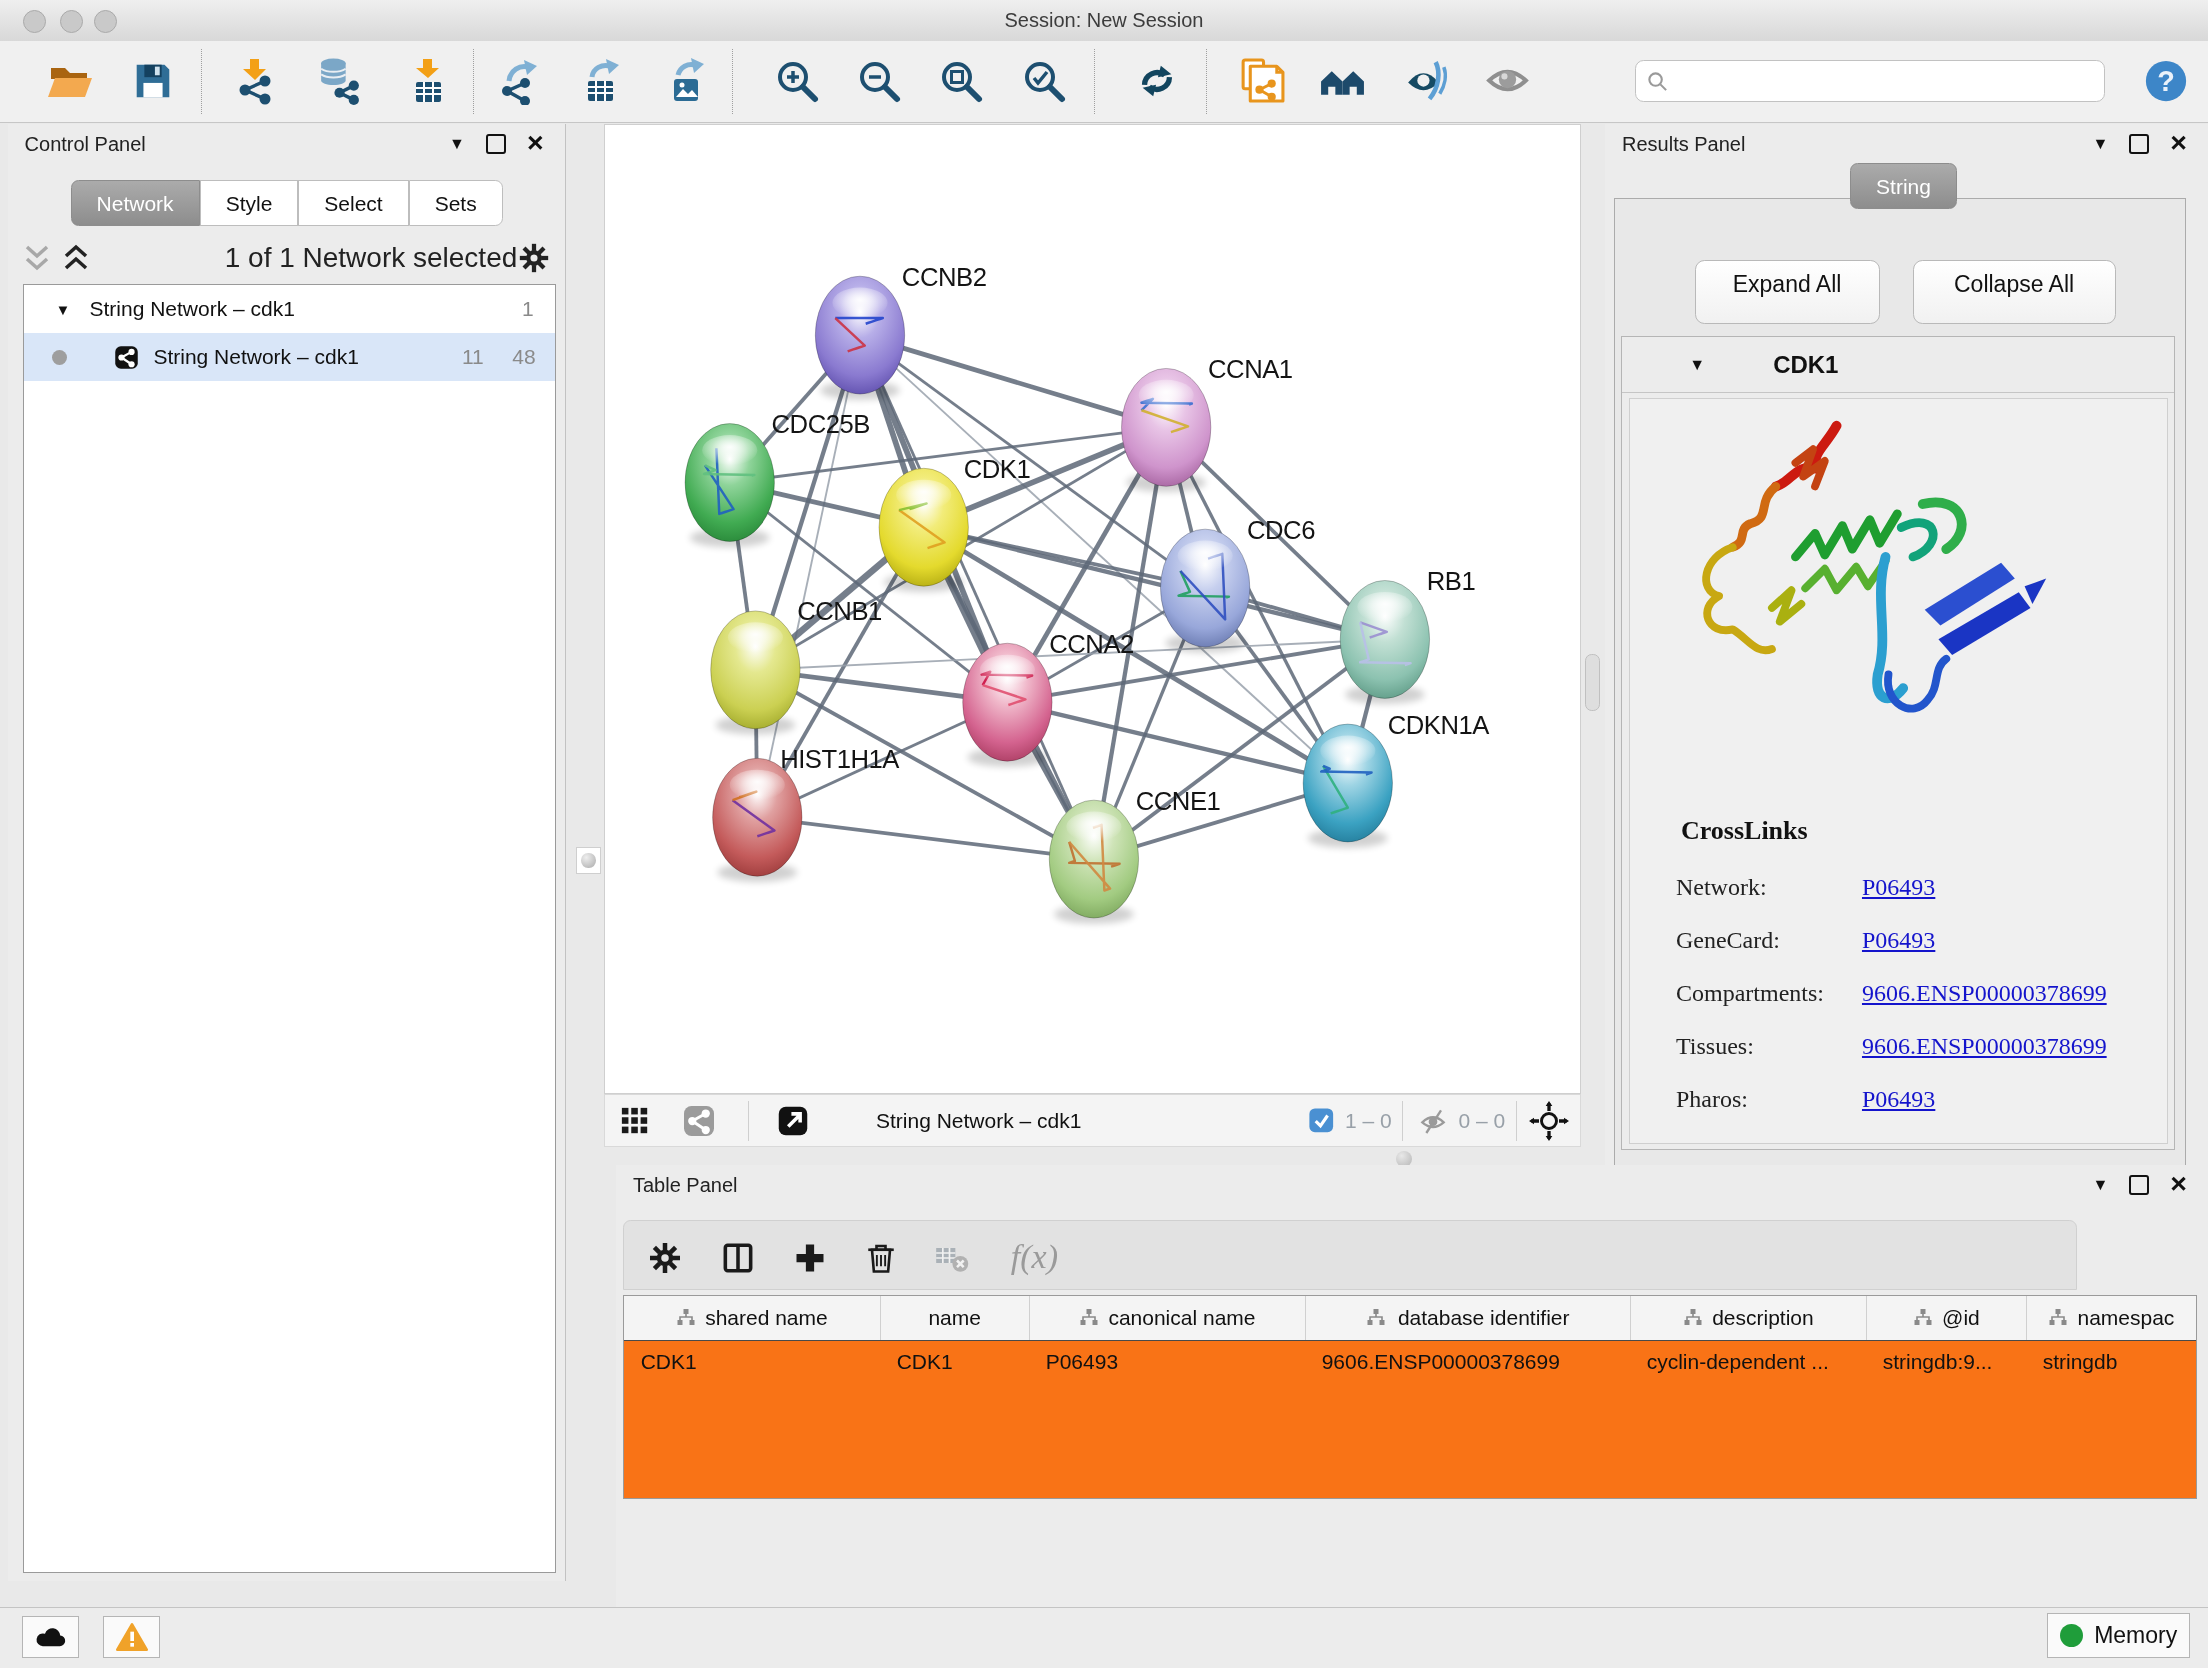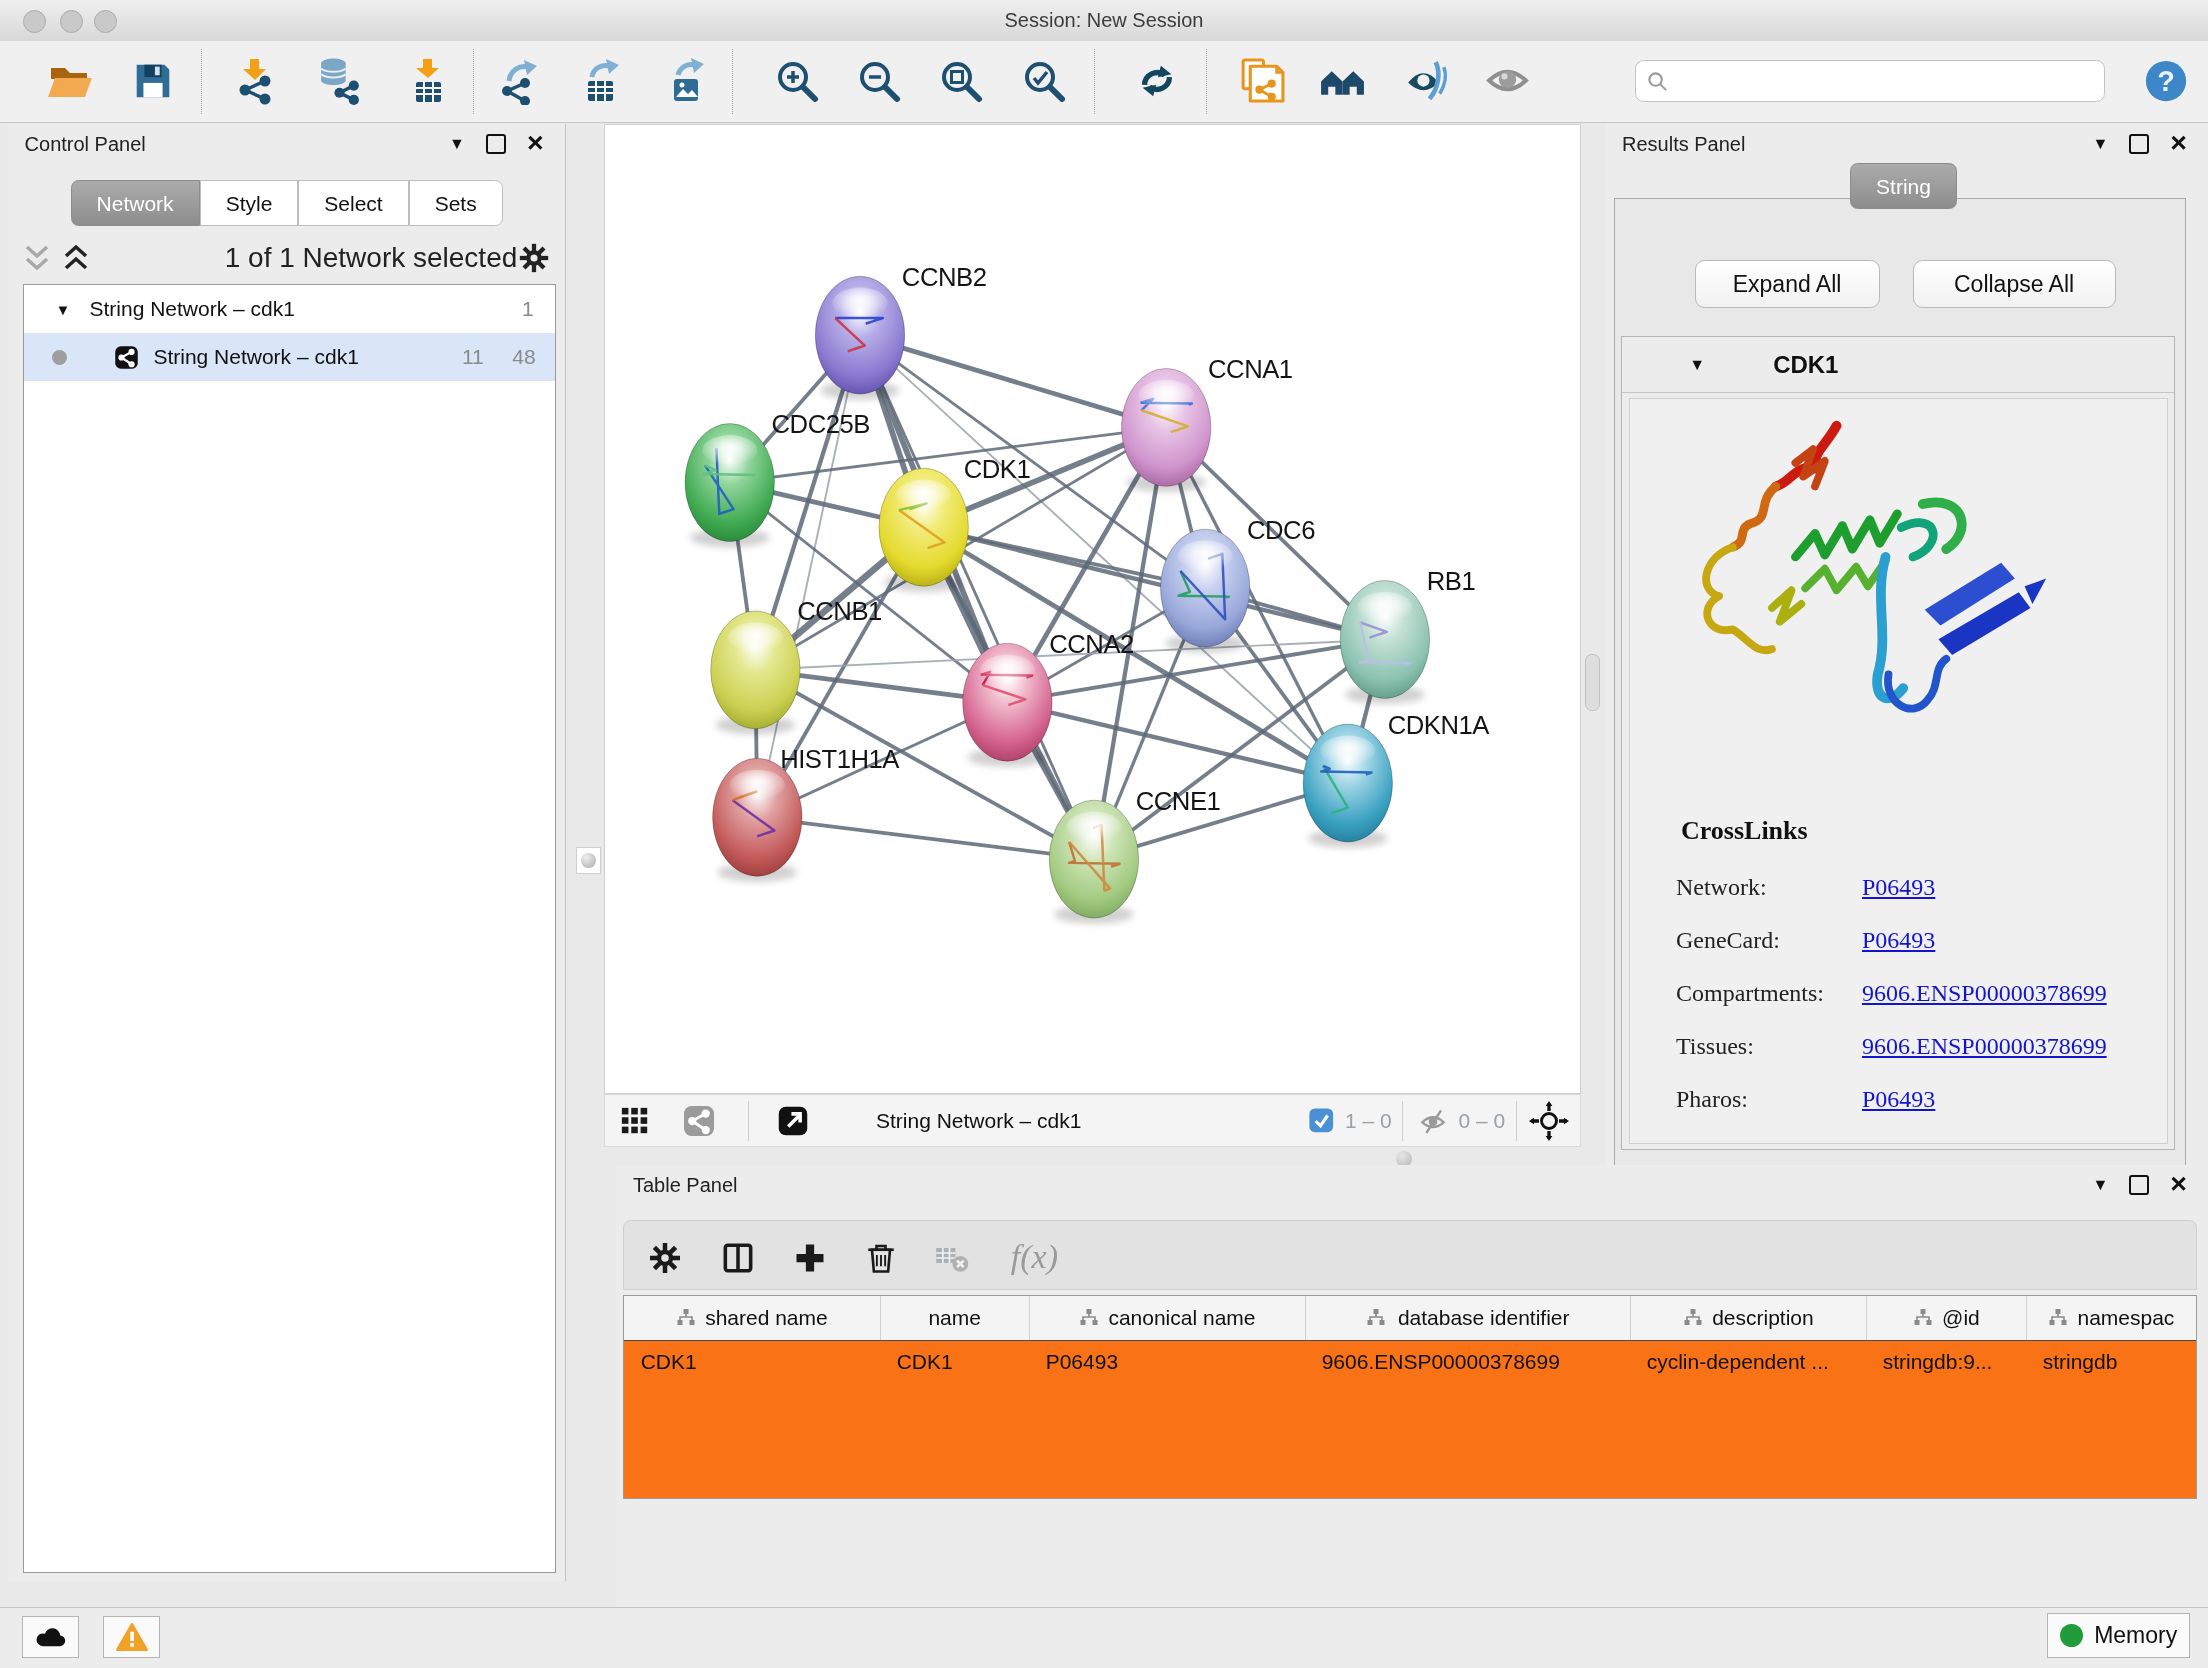--- a/index.html
+++ b/index.html
@@ -66,42 +66,42 @@
   .knob-right{position:absolute;left:1585px;top:654px;width:13.3px;height:55px;
     background:#dedede;border:1px solid #c0c0c0;border-radius:6.7px;}
   .knob-bottom{position:absolute;left:1396px;top:1151px;width:16px;height:16px;
     border-radius:50%;background:radial-gradient(circle at 35% 30%,#e8e8e8,#b5b5b5);}
   
   .rpanel{position:absolute;left:1605px;top:124px;width:603px;height:1065px;
     background:#ececec;}
   .rp-tab{position:absolute;left:245px;top:39px;width:107px;z-index:3;}
   .rp-box1{position:absolute;left:8.6px;top:74px;width:572px;height:1103px;
     background:#e8e8e8;border:1.9px solid #ababab;box-sizing:border-box;}
-  .rp-btn{position:absolute;top:61px;height:48px;background:linear-gradient(#fff,#f1f1f1);
+  .rp-btn{position:absolute;top:61px;height:64px;background:linear-gradient(#fff,#f1f1f1);
     border:1px solid #b9b9b9;border-radius:9.5px;font-size:23px;color:#111;
     text-align:center;line-height:46px;box-sizing:border-box;}
   .rp-box2{position:absolute;left:6.7px;top:137px;width:554px;height:814px;
     background:#ececec;border:1px solid #b5b5b5;box-sizing:border-box;}
   .rp-gene-head{position:absolute;left:0;right:0;top:0;height:55px;display:flex;
     align-items:center;border-bottom:1px solid #c5c5c5;}
   .rp-gene-head .g{font-size:24px;font-weight:bold;color:#111;}
   .rp-desc-area{position:absolute;left:6.7px;top:61px;right:6.7px;height:746px;
     background:#f0f0f0;border:1px solid #cfcfcf;box-sizing:border-box;}
   .rp-desc{font-size:23px;color:#111;padding:15px 0 0 21px;}
   .xhead{position:absolute;left:27px;top:417px;font-family:"Liberation Serif",serif;
     font-size:26px;font-weight:bold;color:#111;margin-left:24px;}
   .xrows{position:absolute;left:46px;top:462px;right:19px;}
   .xrow{display:flex;height:53px;align-items:center;}
   .xlabel{width:186px;font-family:"Liberation Serif",serif;font-size:24px;color:#222;}
   .xval{font-family:"Liberation Serif",serif;font-size:24px;color:#1414cc;
     text-decoration:underline;}
   
   .tpanel{position:absolute;left:616px;top:1165px;width:1592px;height:442px;
     background:#ececec;}
-  .tp-toolbar{position:absolute;left:6.7px;top:55px;width:1574px;height:70px;
+  .tp-toolbar{position:absolute;left:6.7px;top:55px;width:1454px;height:70px;
     background:#e2e2e2;border:1px solid #d0d0d0;border-radius:7.6px 7.6px 0 0;
     box-sizing:border-box;}
   .tp-toolbar .ti{position:absolute;top:12.4px;width:49px;height:49px;display:flex;
     align-items:center;justify-content:center;}
   .tp-table{position:absolute;left:6.7px;top:130px;width:1574px;height:204px;
     background:#f97316;border:1.9px solid #9a9a9a;box-sizing:border-box;}
   .thead{display:flex;height:44px;background:#f4f4f4;border-bottom:1.9px solid #4a4a4a;}
   .th{display:flex;align-items:center;justify-content:center;font-size:21px;color:#111;
     border-left:1px solid #d0d0d0;box-sizing:border-box;gap:9.5px;}
   .th:first-child{border-left:none;}

